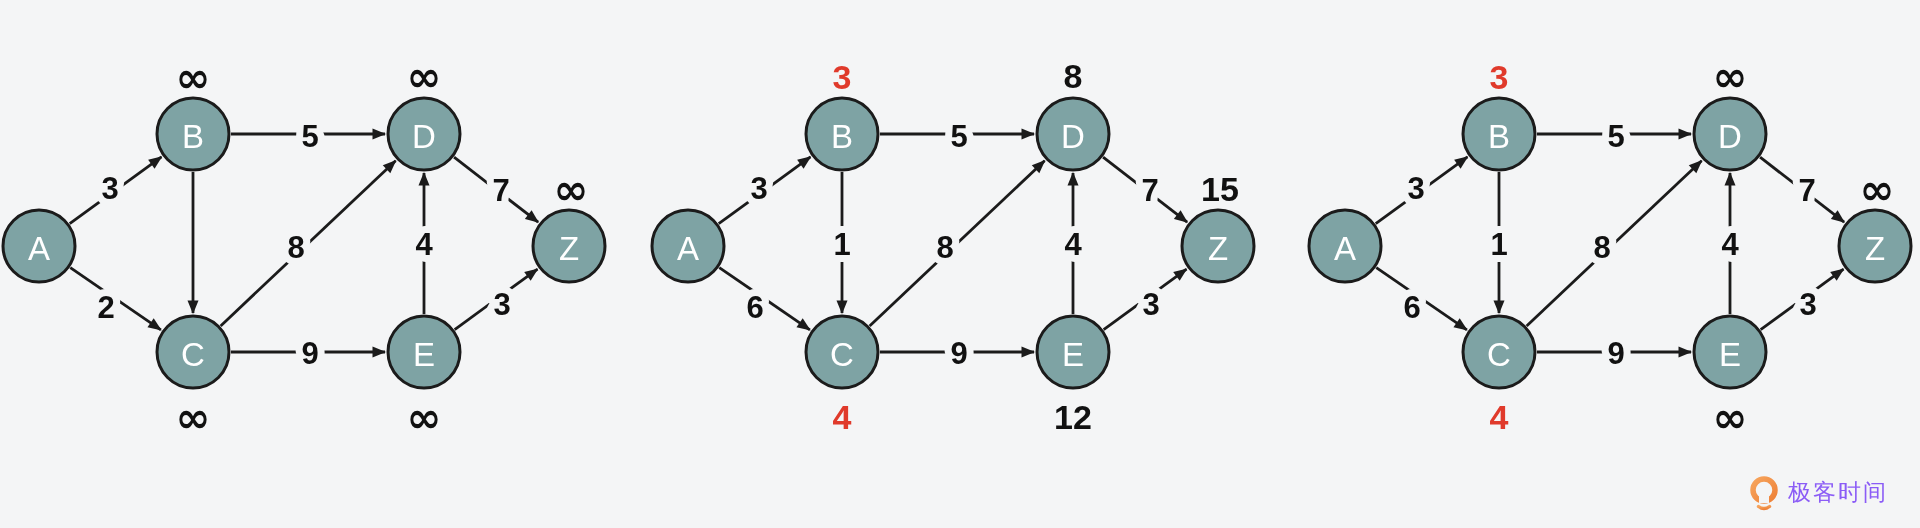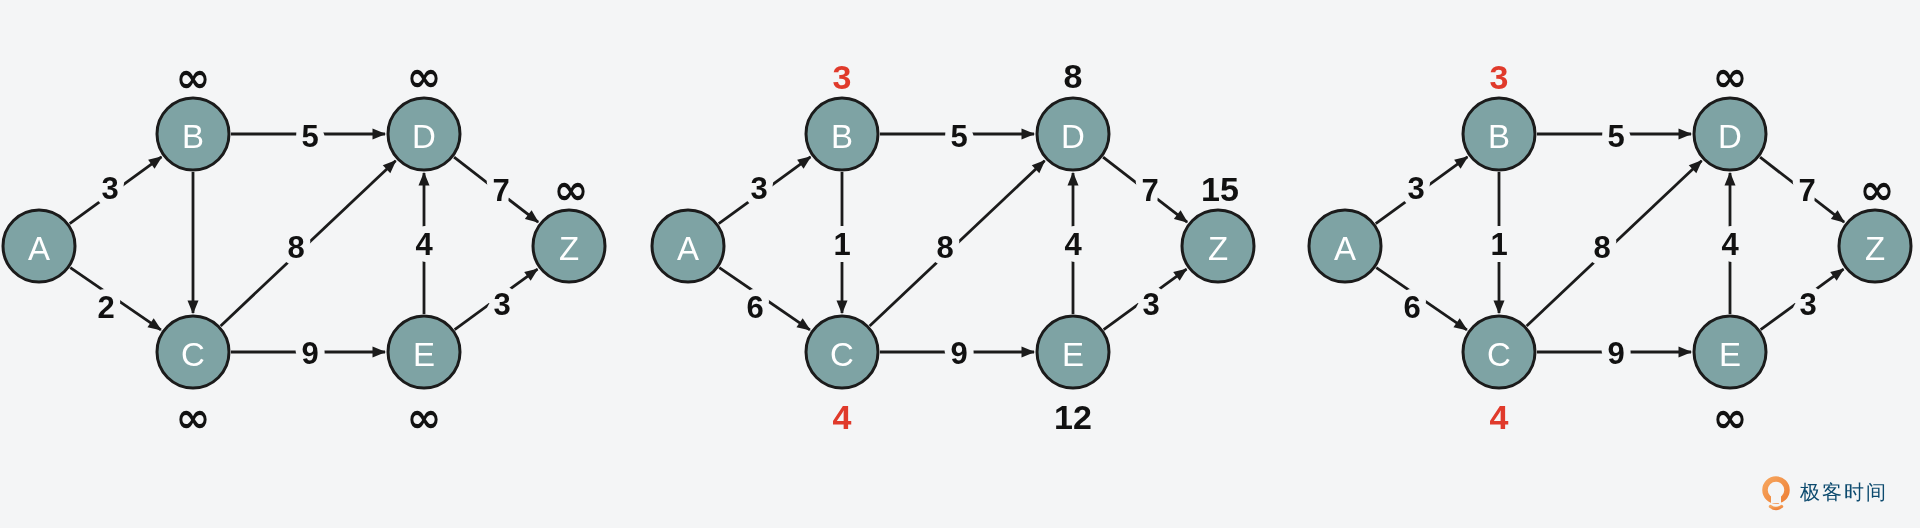--- a/index.html
+++ b/index.html
@@ -22,23 +22,23 @@
   }
   .logo {
     position: absolute;
     right: 32px;
     bottom: 16px;
     display: flex;
     align-items: center;
     gap: 9px;
   }
   .logo-text {
-    font-size: 20px;
+    font-size: 23px;
     letter-spacing: 2px;
-    color: #0c4a6e;
+    color: #8b5cf6;
     line-height: 1;
     padding-bottom: 4px;
   }
   
   .node-letter {
     font-family: "Liberation Sans", "DejaVu Sans", sans-serif;
     font-size: 33px;
     fill: #ffffff;
   }
   .edge-weight {

